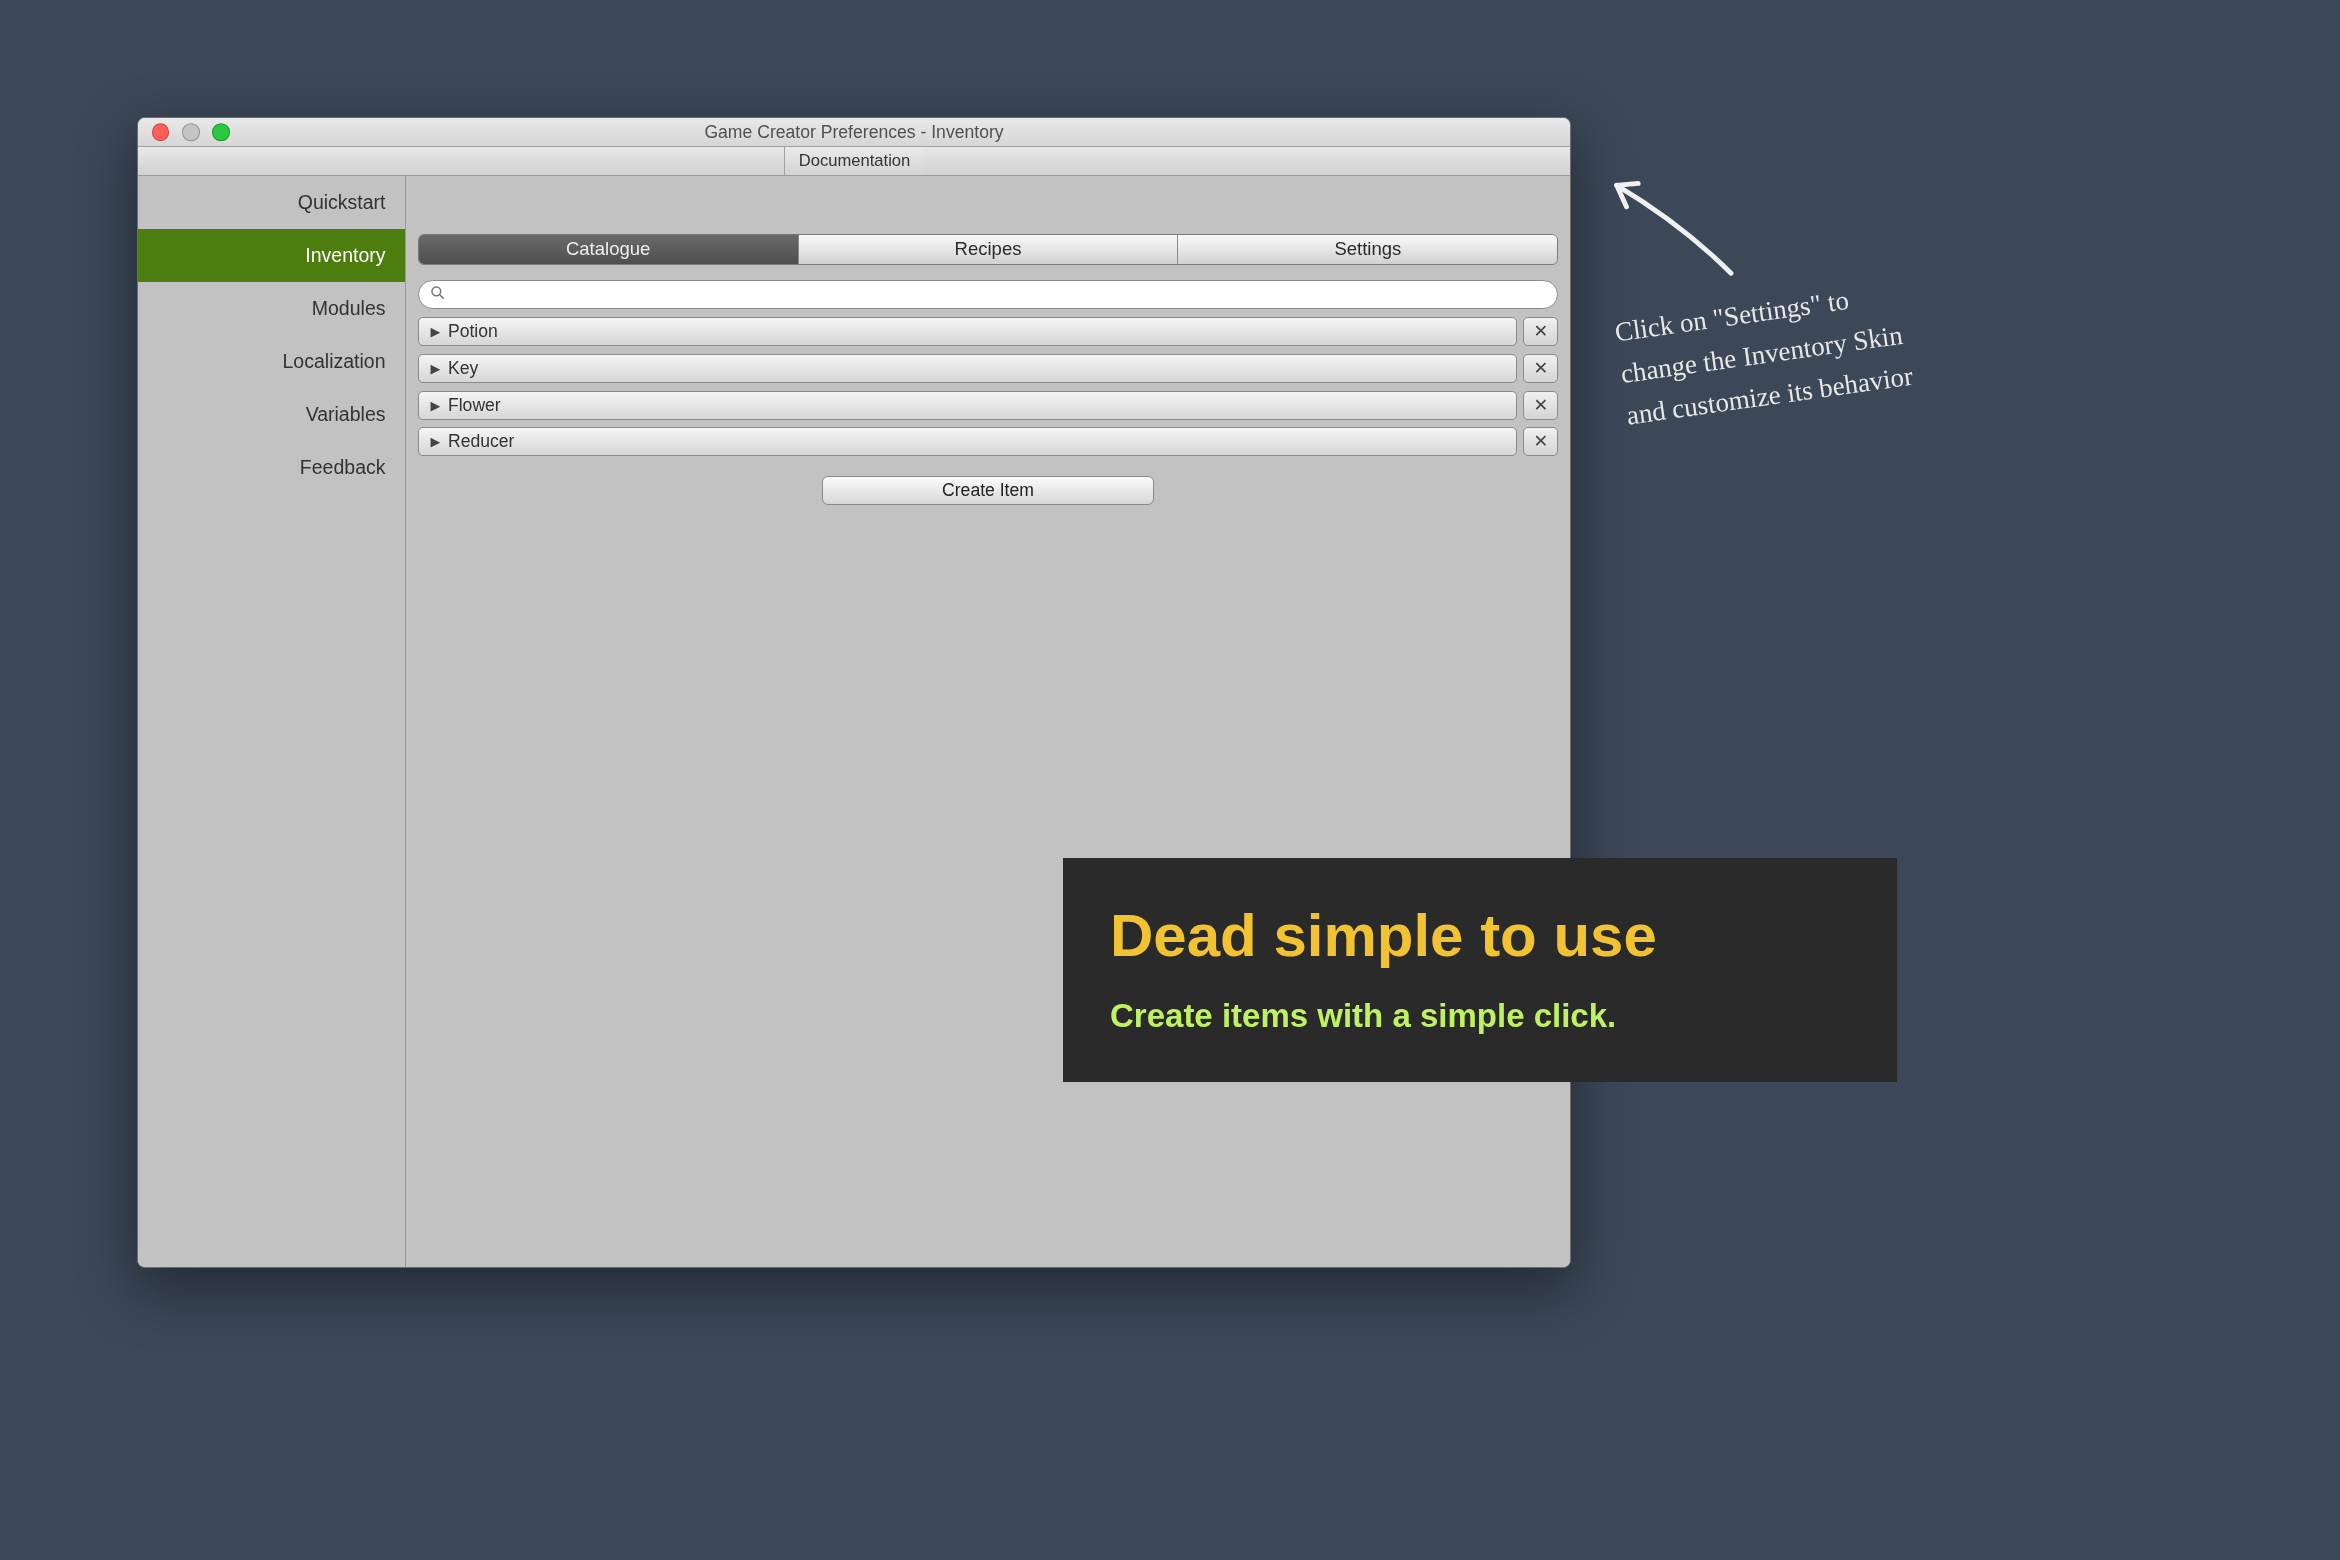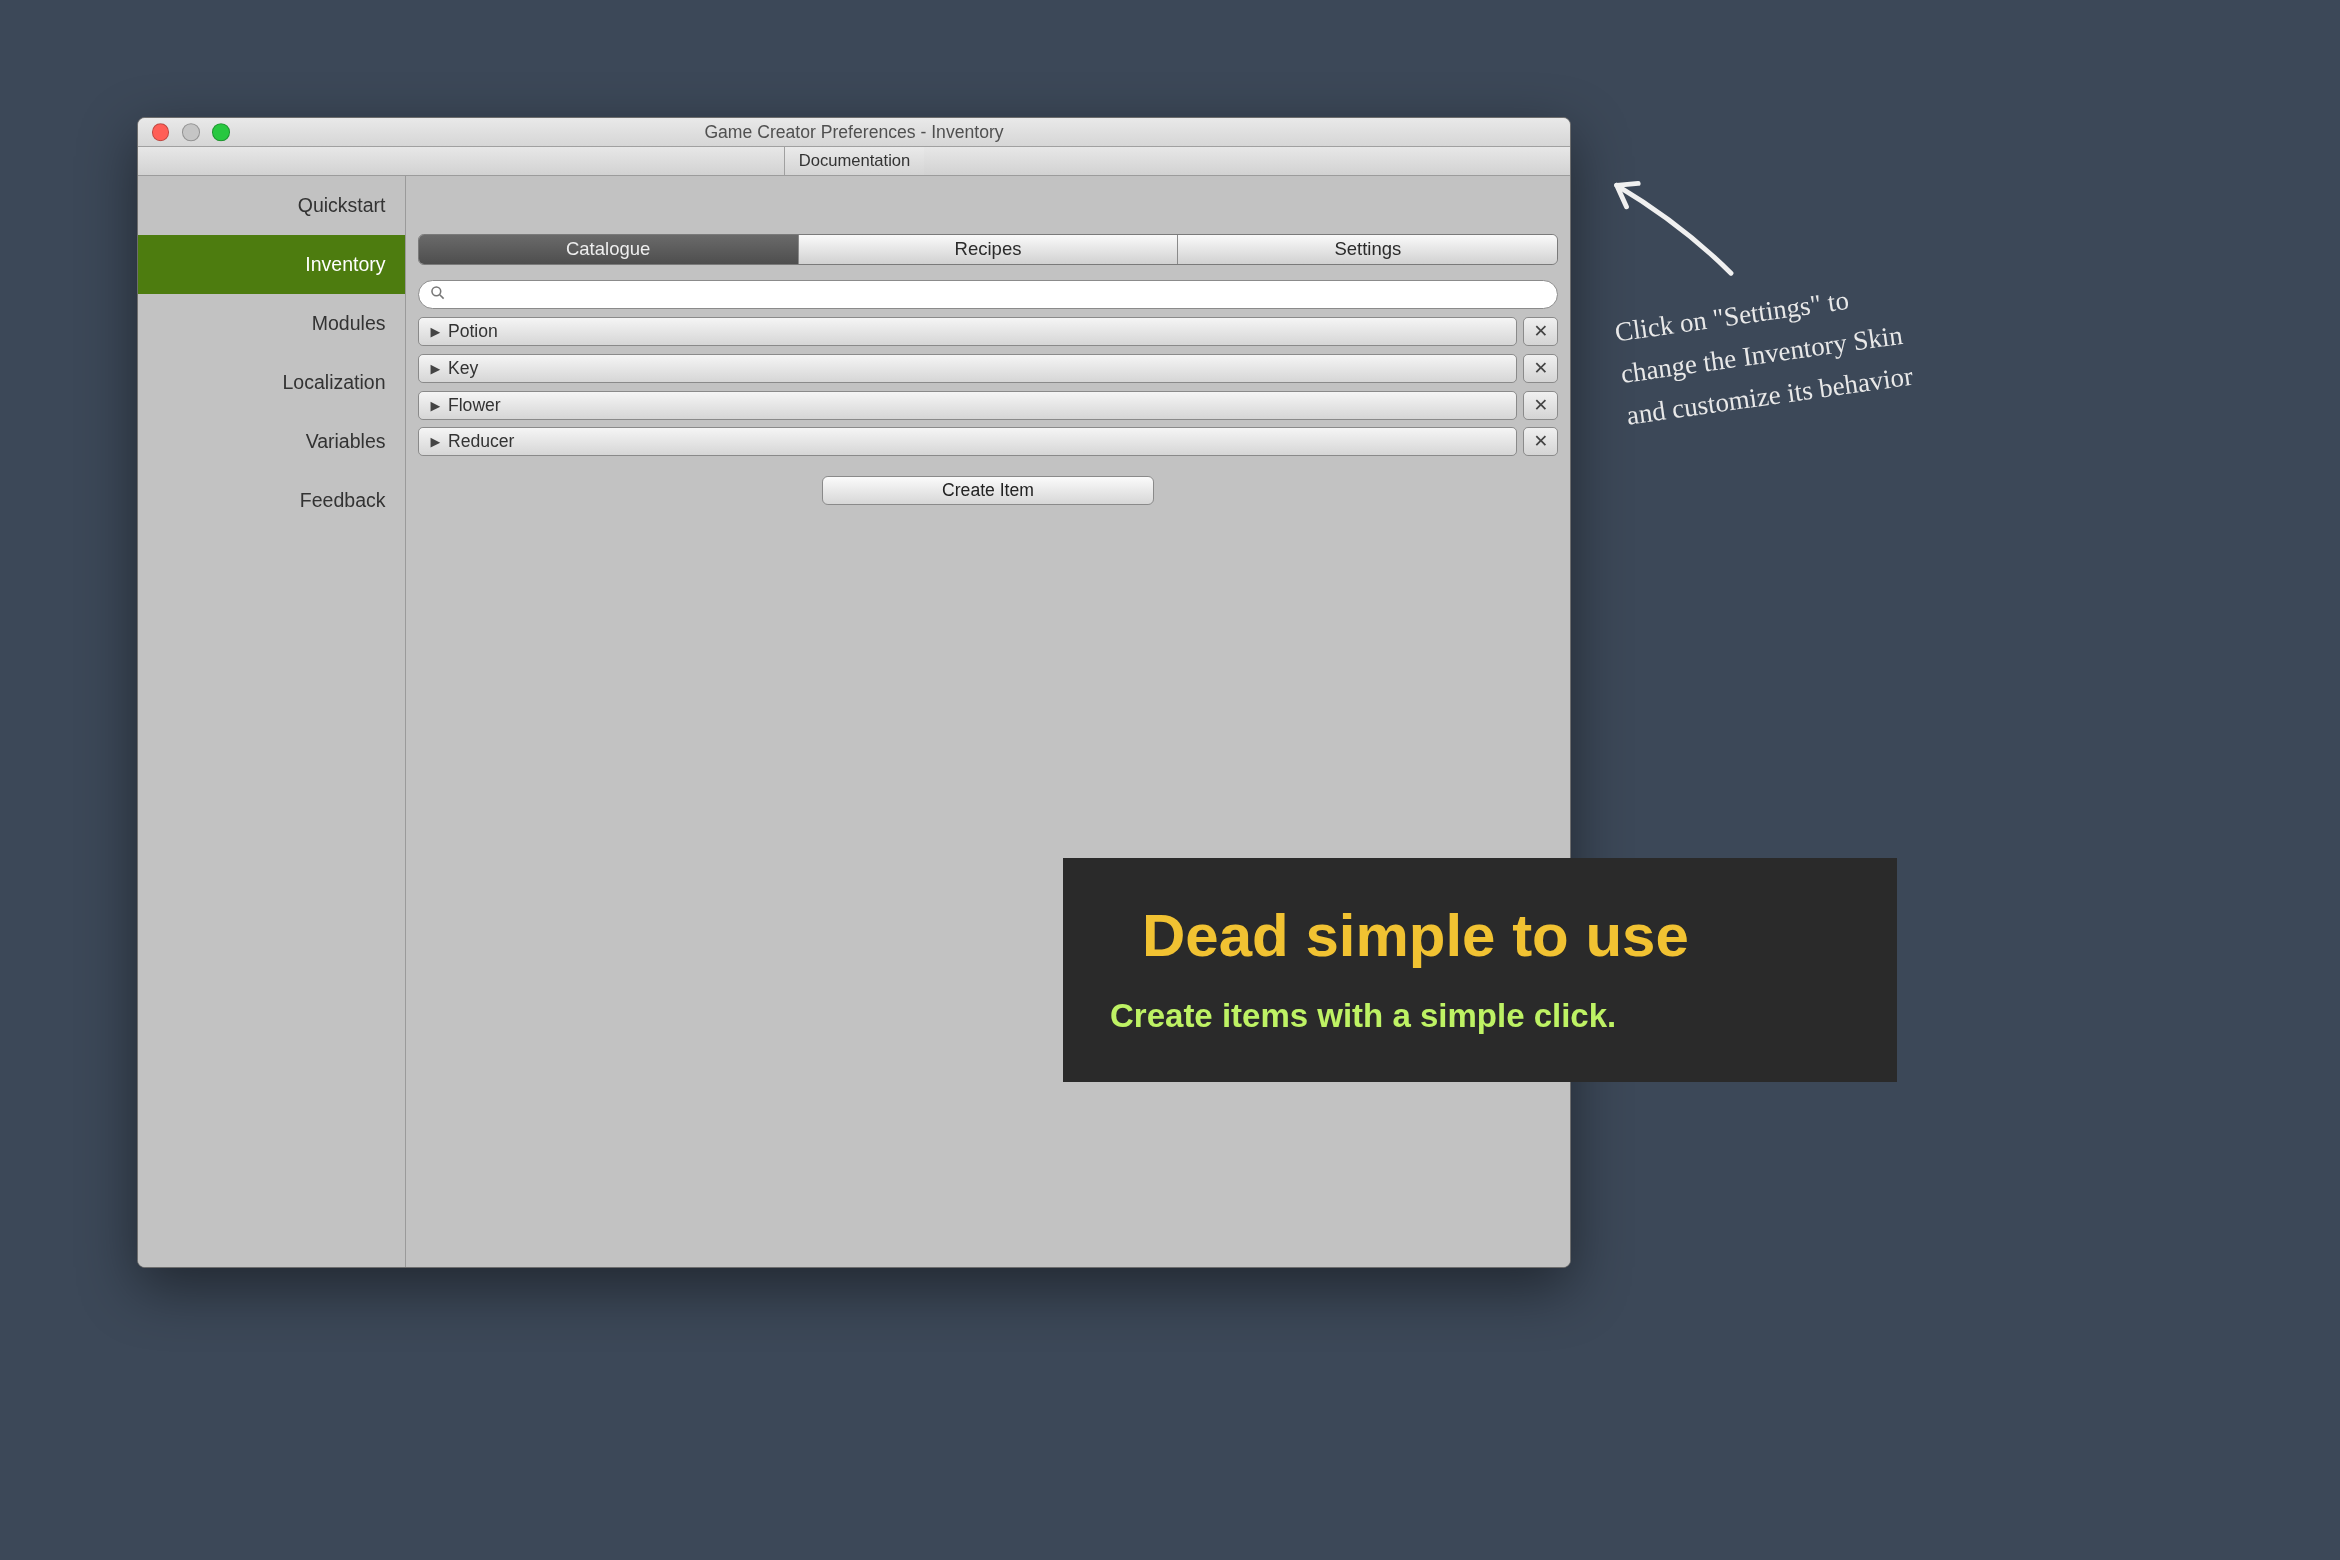--- a/index.html
+++ b/index.html
@@ -59,21 +59,21 @@
   cursor: pointer;
 }
 
 .body-row { flex: 1; display: flex; }
 .sidebar {
   width: 268px;
   background: #c2c2c2;
   border-right: 1px solid #9a9a9a;
 }
 .side-item {
-  height: 59px;
+  height: 53px;
   display: flex; align-items: center; justify-content: flex-end;
   padding-right: 19.5px;
   font-size: 19.5px; color: #333; cursor: pointer;
 }
 .side-item.active { background: #4d7c0f; color: #fff; }
 
 .main { flex: 1; background: #c2c2c2; padding: 11.7px; display: flex; flex-direction: column; }
 .tabs {
   display: flex; height: 31px; border: 1px solid #7a7a7a; border-radius: 5.9px; overflow: hidden; margin-top: 46px;
 }
@@ -163,21 +163,20 @@
   left: 1063px; top: 858px;
   width: 834px;
   padding: 43px 47px 47px;
   background: #2a2a2a;
 }
 .promo h1 {
   color: #f1c232;
   font-size: 60px;
   font-weight: 700;
   margin-bottom: 27px;
-  margin-left: 32px;
 }
 .promo p {
   color: #bef264;
   font-size: 33px;
   font-weight: 700;
   margin-top: 24px;
 }
 </style>
 </head>
 <body>

